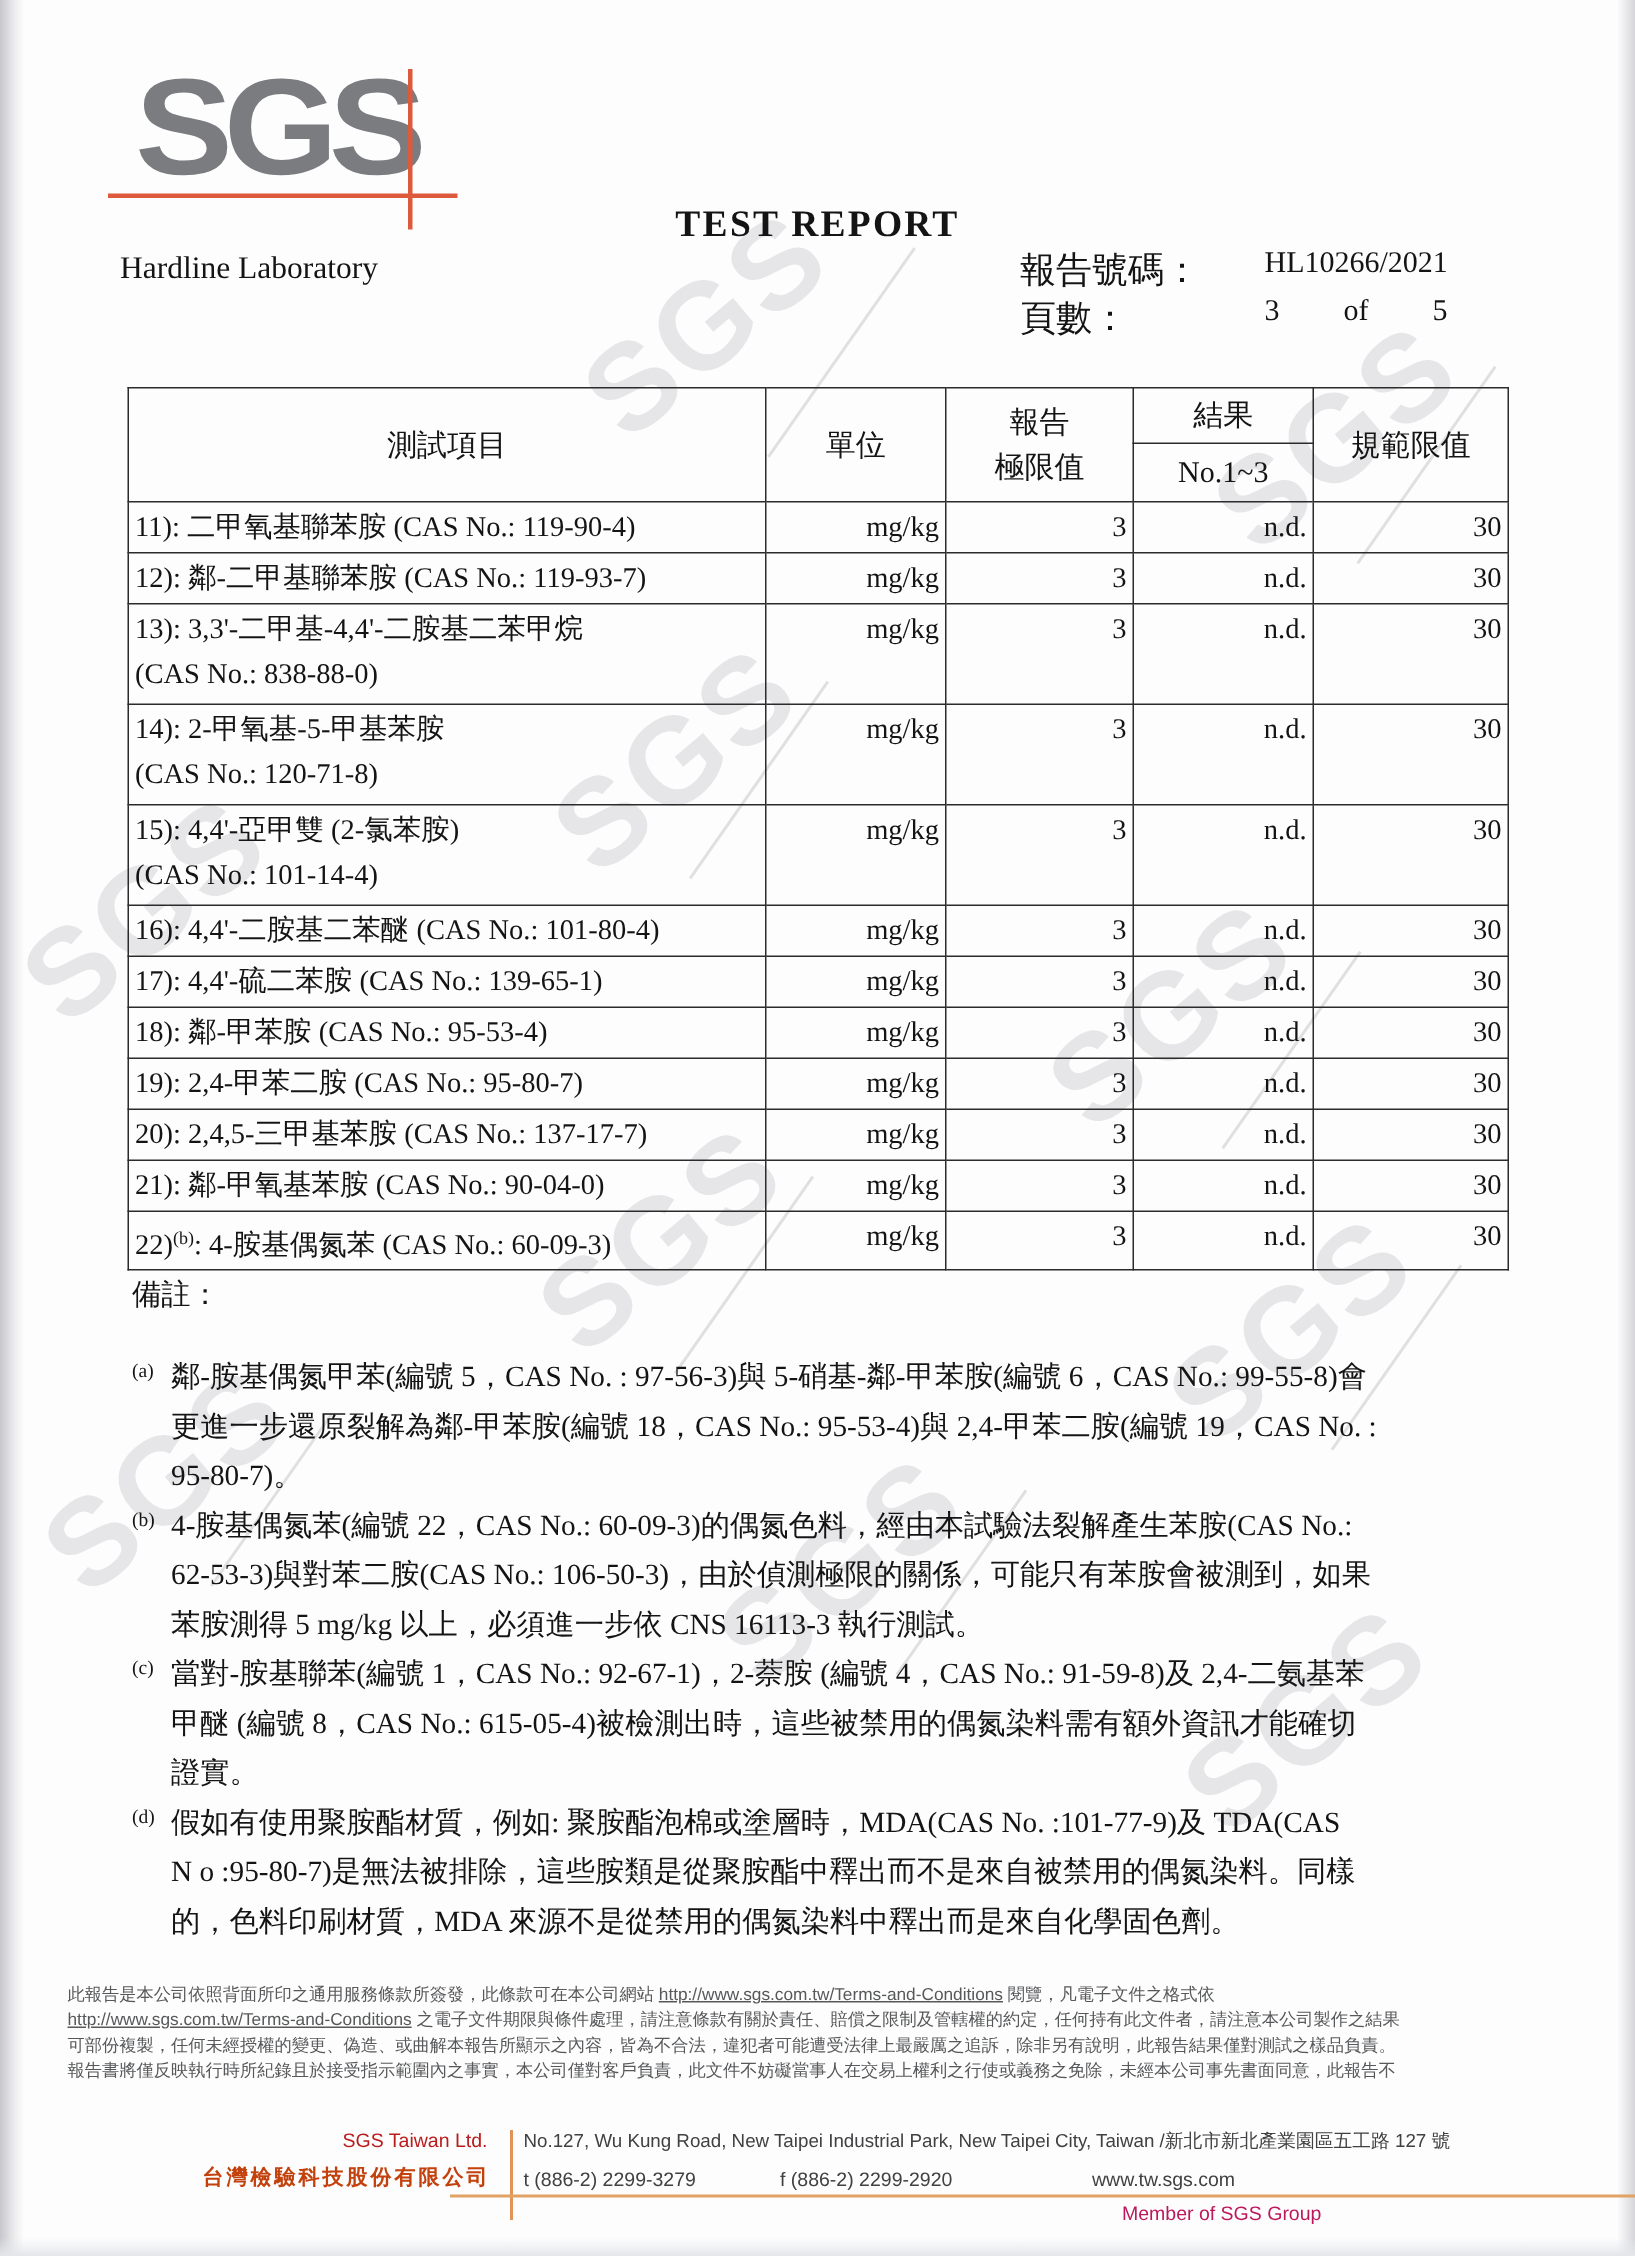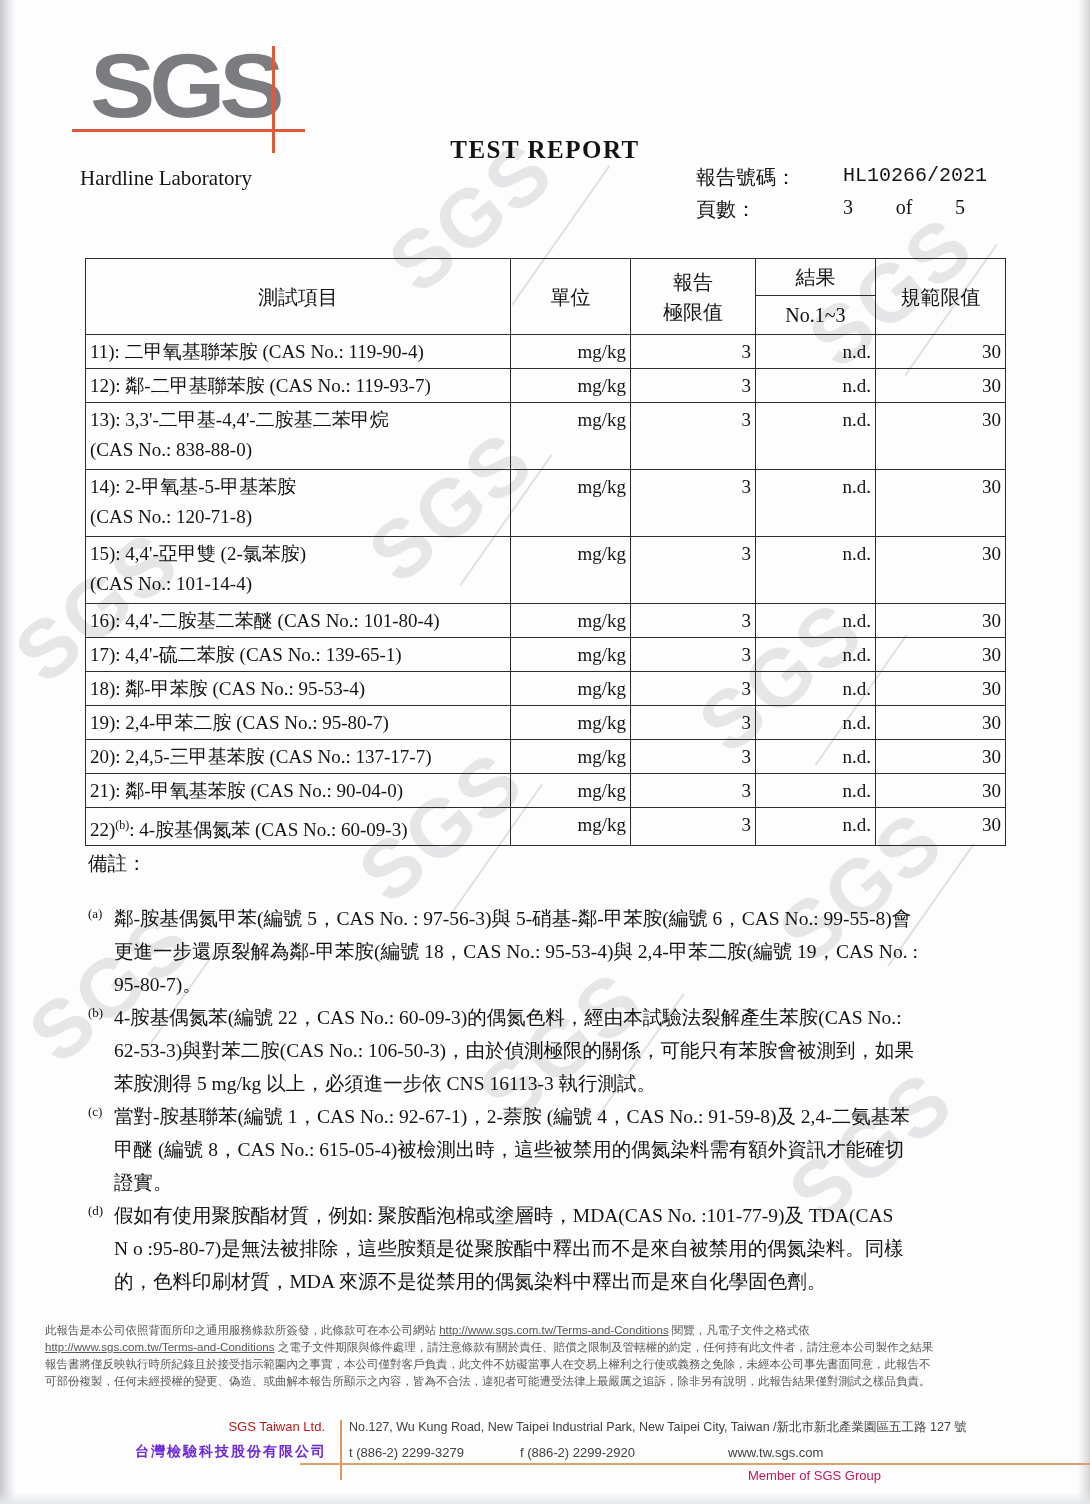--- a/index.html
+++ b/index.html
@@ -25,22 +25,22 @@
 
   
   .logo-text{position:absolute;left:90px;top:40px;font-family:"Liberation Sans",sans-serif;
     font-weight:800;font-size:96px;line-height:96px;letter-spacing:-6px;color:#7b7c80;
     transform:scale(1.02,0.95);transform-origin:left top;}
   .cross-v{position:absolute;left:272px;top:46px;width:3px;height:107px;background:#dd5b3c;}
   .cross-h{position:absolute;left:72px;top:129px;width:233px;height:3px;background:#dd5b3c;}
   .lab-name{position:absolute;left:80px;top:166px;font-size:21px;}
   .doc-title{position:absolute;left:0;top:136px;width:1090px;text-align:center;
     font-size:25px;font-weight:bold;letter-spacing:1.5px;}
-  .meta-label{position:absolute;left:696px;font-size:20px;}
-  .meta-value{position:absolute;left:843px;font-size:20px;font-family:Liberation Mono, monospace;}
+  .meta-label{position:absolute;left:680px;font-size:24px;}
+  .meta-value{position:absolute;left:843px;font-size:20px;}
   .page-nums{position:absolute;left:843px;top:196px;width:122px;display:flex;
     justify-content:space-between;font-size:20px;}
 
   
   table.results{position:absolute;left:85px;top:258px;width:920px;
     border-collapse:collapse;table-layout:fixed;font-size:19px;}
   table.results th,table.results td{border:1.6px solid #2b2b2b;}
   table.results th{font-weight:normal;font-size:20px;text-align:center;
     vertical-align:middle;line-height:30px;padding:2px 2px;}
   table.results td{vertical-align:top;padding:2px 4px 0 4px;line-height:30px;}
@@ -62,21 +62,21 @@
   
   .legal{position:absolute;left:45px;top:1322px;width:1010px;
     font-family:Liberation Sans, sans-serif;font-size:11.5px;line-height:17px;
     color:#57585a;white-space:nowrap;}
   .legal .lk{text-decoration:underline;}
 
   
   .co-en{position:absolute;left:60px;top:1419px;width:265px;text-align:right;
     font-family:"Liberation Sans",sans-serif;font-size:13px;color:#b91c1c;}
   .co-zh{position:absolute;left:60px;top:1443px;width:267px;text-align:right;
-    font-size:14px;font-weight:bold;letter-spacing:2px;color:#6d28d9;}
+    font-size:14px;font-weight:bold;letter-spacing:2px;color:#c2410c;}
   .co-vline{position:absolute;left:340px;top:1420px;width:2px;height:60px;background:#e09457;}
   .co-addr{position:absolute;left:349px;top:1419px;font-family:"Liberation Sans",sans-serif;
     font-size:12.5px;color:#414042;white-space:nowrap;}
   .co-tel{position:absolute;left:349px;top:1445px;font-family:"Liberation Sans",sans-serif;
     font-size:13px;color:#414042;}
   .co-fax{position:absolute;left:520px;top:1445px;font-family:"Liberation Sans",sans-serif;
     font-size:13px;color:#414042;}
   .co-web{position:absolute;left:728px;top:1445px;font-family:"Liberation Sans",sans-serif;
     font-size:13px;color:#414042;text-align:center;}
   .co-hline{position:absolute;left:300px;top:1463px;width:790px;height:2px;background:#e2a265;}
@@ -249,22 +249,22 @@
       <div class="remark">
         <span class="mark">(d)</span>
         <div class="rtext">假如有使用聚胺酯材質，例如: 聚胺酯泡棉或塗層時，MDA(CAS No. :101-77-9)及 TDA(CAS<br>N o :95-80-7)是無法被排除，這些胺類是從聚胺酯中釋出而不是來自被禁用的偶氮染料。同樣<br>的，色料印刷材質，MDA 來源不是從禁用的偶氮染料中釋出而是來自化學固色劑。</div>
       </div>
     </div>
 </div>
 
 <div class="legal" id="legal-block">
     <div><span>此報告是本公司依照背面所印之通用服務條款所簽發，此條款可在本公司網站 </span><span class="lk">http://www.sgs.com.tw/Terms-and-Conditions</span><span> 閱覽，凡電子文件之格式依</span></div>
     <div><span class="lk">http://www.sgs.com.tw/Terms-and-Conditions</span><span> 之電子文件期限與條件處理，請注意條款有關於責任、賠償之限制及管轄權的約定，任何持有此文件者，請注意本公司製作之結果</span></div>
+    <div><span>可部份複製，任何未經授權的變更、偽造、或曲解本報告所顯示之內容，皆為不合法，違犯者可能遭受法律上最嚴厲之追訴，除非另有說明，此報告結果僅對測試之樣品負責。</span></div>
     <div><span>報告書將僅反映執行時所紀錄且於接受指示範圍內之事實，本公司僅對客戶負責，此文件不妨礙當事人在交易上權利之行使或義務之免除，未經本公司事先書面同意，此報告不</span></div>
-    <div><span>可部份複製，任何未經授權的變更、偽造、或曲解本報告所顯示之內容，皆為不合法，違犯者可能遭受法律上最嚴厲之追訴，除非另有說明，此報告結果僅對測試之樣品負責。</span></div>
   </div>
 
 <div class="co-en">SGS Taiwan Ltd.</div>
 <div class="co-zh">台灣檢驗科技股份有限公司</div>
 <div class="co-vline"></div>
 <div class="co-addr">No.127, Wu Kung Road, New Taipei Industrial Park, New Taipei City, Taiwan /新北市新北產業園區五工路 127 號</div>
 <div class="co-tel">t (886-2) 2299-3279</div>
 <div class="co-fax">f (886-2) 2299-2920</div>
 <div class="co-web">www.tw.sgs.com</div>
 <div class="co-hline"></div>

